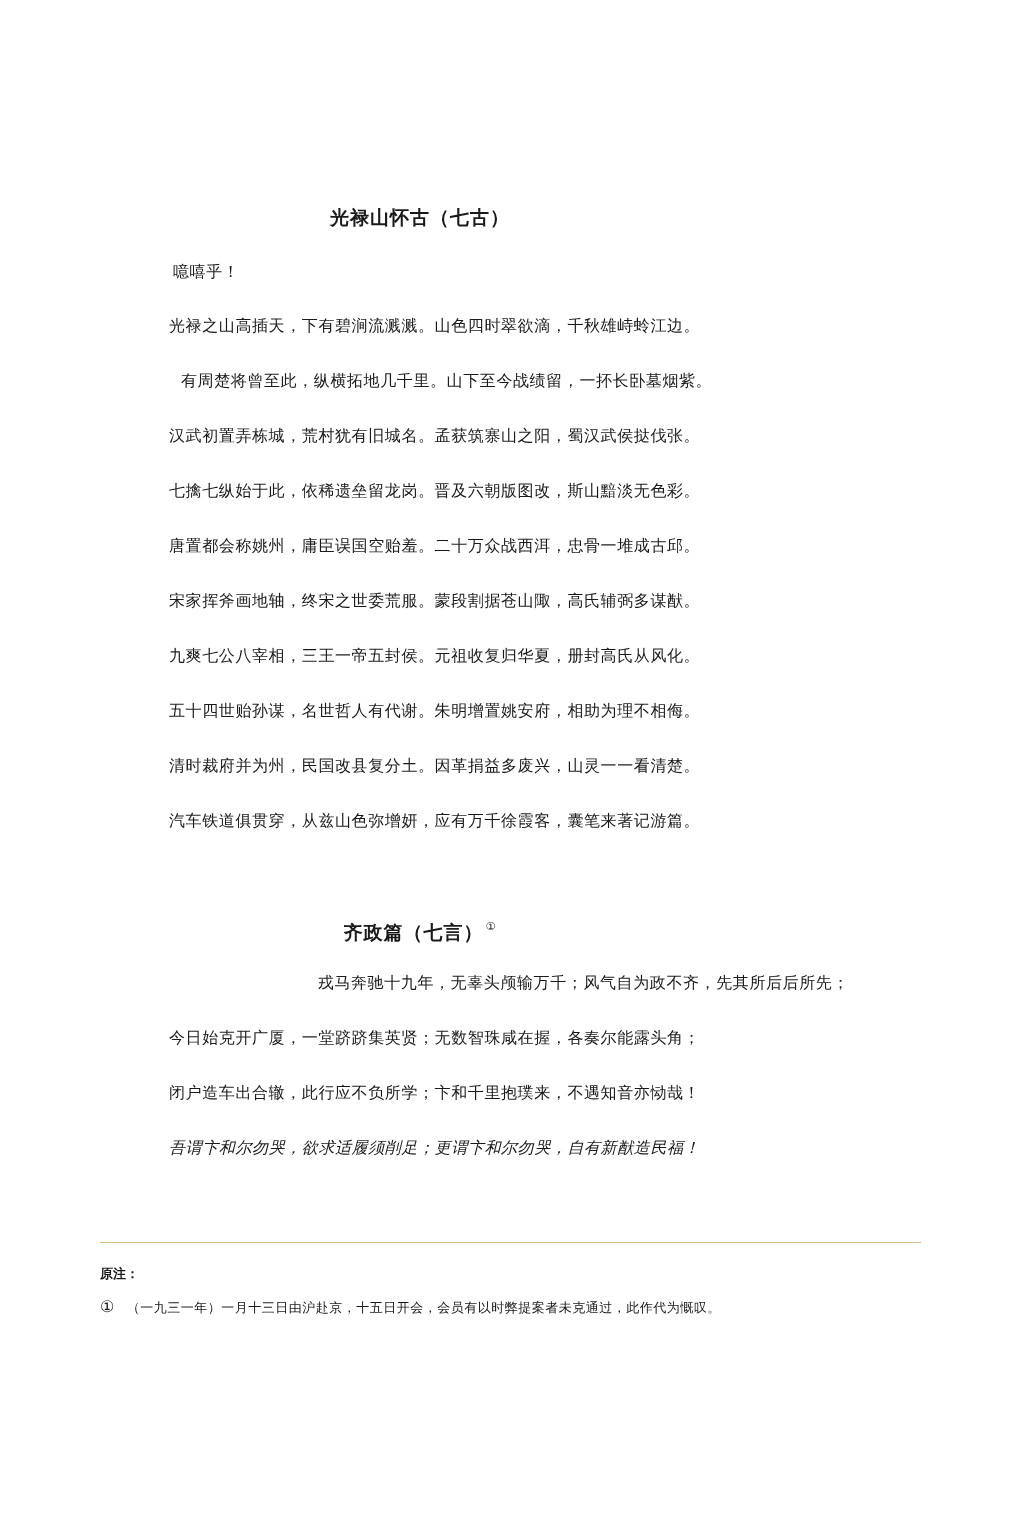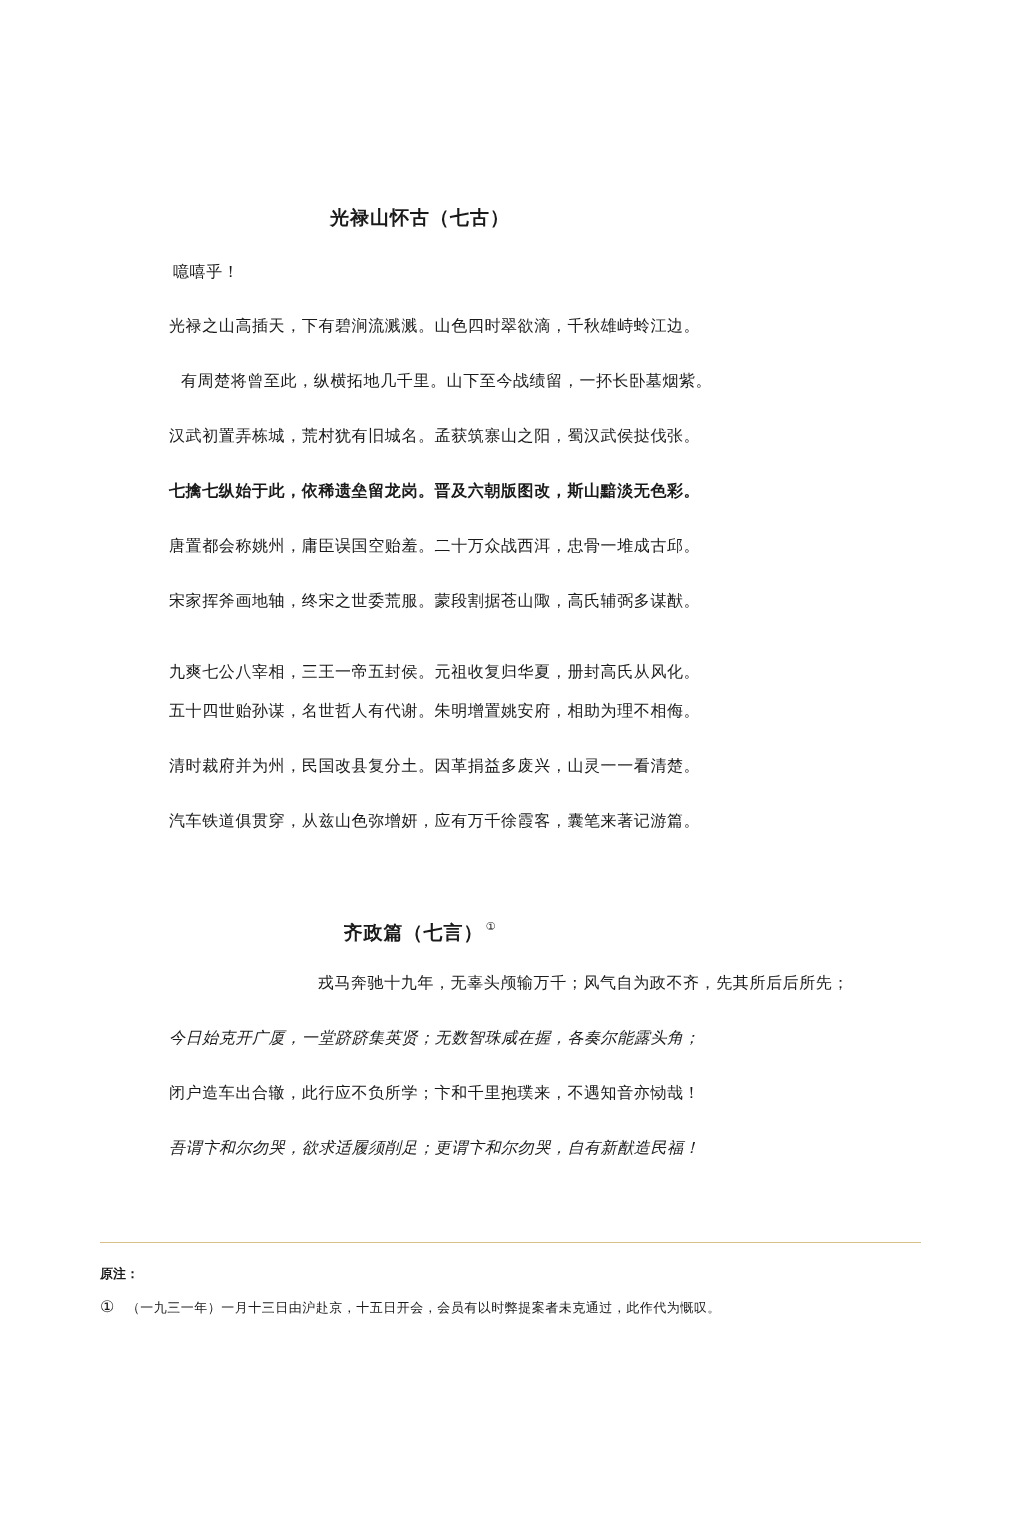--- a/index.html
+++ b/index.html
@@ -20,34 +20,34 @@
 </style>
 </head>
 <body>
 
 <div class="title" style="top:205px;">光禄山怀古（七古）</div>
 <div class="line interj" style="top:262px;">噫嘻乎！</div>
 
 <div class="line" style="top:316px;">光禄之山高插天，下有碧涧流溅溅。山色四时翠欲滴，千秋雄峙蛉江边。</div>
 <div class="line" style="top:371px;margin-left:12px;">有周楚将曾至此，纵横拓地几千里。山下至今战绩留，一抔长卧墓烟紫。</div>
 <div class="line" style="top:426px;">汉武初置弄栋城，荒村犹有旧城名。孟获筑寨山之阳，蜀汉武侯挞伐张。</div>
-<div class="line" style="top:481px;font-weight:bold;">七擒七纵始于此，依稀遗垒留龙岗。晋及六朝版图改，斯山黯淡无色彩。</div>
+<div class="line" style="top:481px;">七擒七纵始于此，依稀遗垒留龙岗。晋及六朝版图改，斯山黯淡无色彩。</div>
 <div class="line" style="top:536px;">唐置都会称姚州，庸臣误国空贻羞。二十万众战西洱，忠骨一堆成古邱。</div>
 <div class="line" style="top:591px;">宋家挥斧画地轴，终宋之世委荒服。蒙段割据苍山陬，高氏辅弼多谋猷。</div>
-<div class="line" style="top:646px;margin-top:16px;">九爽七公八宰相，三王一帝五封侯。元祖收复归华夏，册封高氏从风化。</div>
+<div class="line" style="top:646px;">九爽七公八宰相，三王一帝五封侯。元祖收复归华夏，册封高氏从风化。</div>
 <div class="line" style="top:701px;">五十四世贻孙谋，名世哲人有代谢。朱明增置姚安府，相助为理不相侮。</div>
 <div class="line" style="top:756px;">清时裁府并为州，民国改县复分土。因革捐益多废兴，山灵一一看清楚。</div>
 <div class="line" style="top:811px;">汽车铁道俱贯穿，从兹山色弥增妍，应有万千徐霞客，囊笔来著记游篇。</div>
 
 <div class="title" style="top:920px;">
   <span>齐政篇（七言）</span><sup>①</sup>
 </div>
 
 <div class="line" style="top:973px;text-align:right;">戎马奔驰十九年，无辜头颅输万千；风气自为政不齐，先其所后后所先；</div>
-<div class="line" style="top:1028px;font-style:italic;">今日始克开广厦，一堂跻跻集英贤；无数智珠咸在握，各奏尔能露头角；</div>
+<div class="line" style="top:1028px;">今日始克开广厦，一堂跻跻集英贤；无数智珠咸在握，各奏尔能露头角；</div>
 <div class="line" style="top:1083px;">闭户造车出合辙，此行应不负所学；卞和千里抱璞来，不遇知音亦恸哉！</div>
 <div class="line" style="top:1138px;font-style:italic;">吾谓卞和尔勿哭，欲求适履须削足；更谓卞和尔勿哭，自有新猷造民福！</div>
 
 <div class="divider"></div>
 
 <div class="notes-label">原注：</div>
 <div class="note">
   <span class="marker">①</span><span>（一九三一年）一月十三日由沪赴京，十五日开会，会员有以时弊提案者未克通过，此作代为慨叹。</span>
 </div>
 

